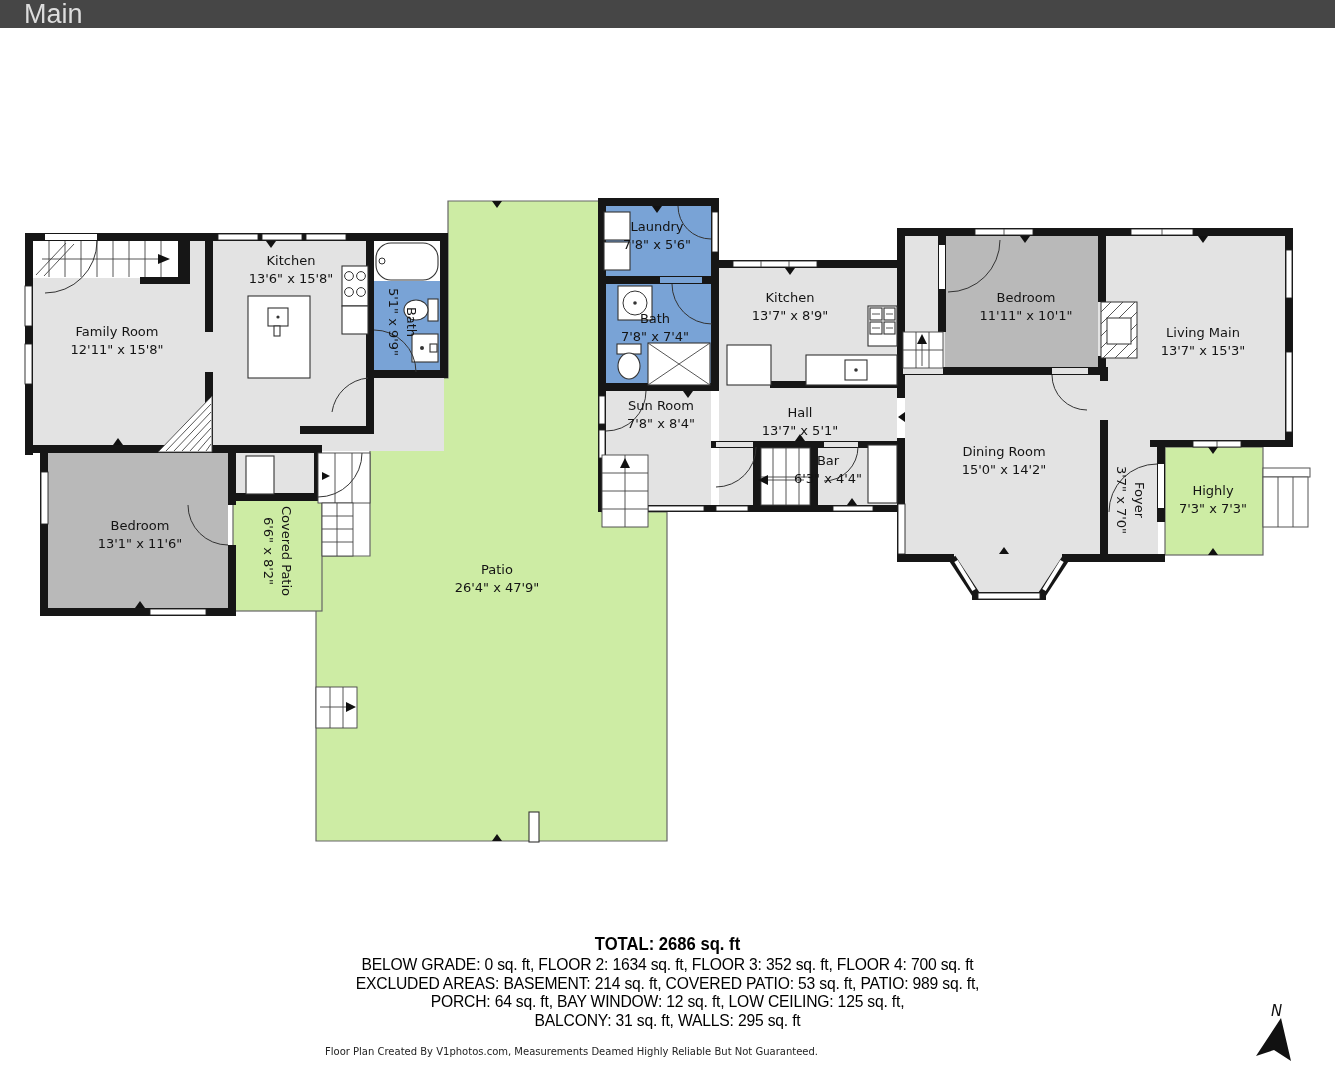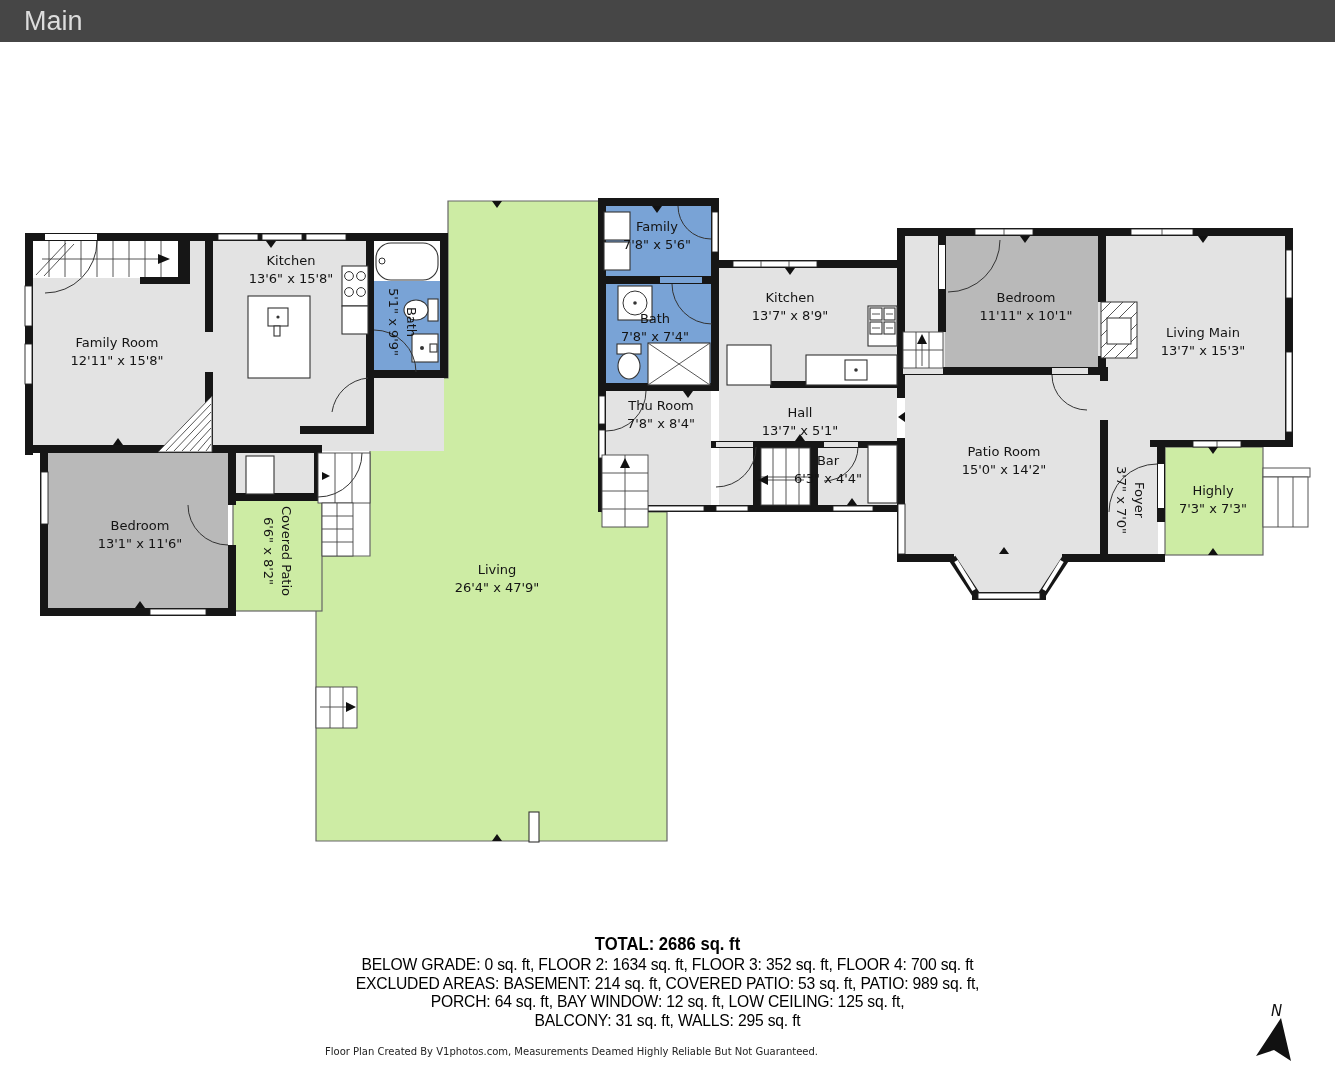--- a/index.html
+++ b/index.html
@@ -1,18 +1,18 @@
 <!DOCTYPE html>
 <html><head>
 <meta charset="utf-8">
 <style>
   html,body{margin:0;padding:0;background:#ffffff;}
   .stage{position:relative;width:1335px;height:1080px;background:#fff;overflow:hidden;
          font-family:"DejaVu Sans",sans-serif;}
-  .topbar{position:absolute;left:0;top:0;width:1335px;height:42px;background:#464646;}
+  .topbar{position:absolute;left:0;top:0;width:1335px;height:28px;background:#464646;}
   .topbar .title{position:absolute;left:24px;top:50%;transform:translateY(-50%);
          font-family:"Liberation Sans",sans-serif;font-size:27px;color:#dcdcdc;font-weight:400;}
   svg.plan{position:absolute;left:0;top:0;}
   .w{fill:#161616;}
   .win{fill:#ffffff;stroke:#222;stroke-width:0.9;}
   .fix{fill:#ffffff;stroke:#333;stroke-width:1.1;}
   .grid{stroke:#444;stroke-width:0.9;}
   .arc{fill:none;stroke:#333;stroke-width:1;}
   .tick{fill:#111;}
   .rlabel{position:absolute;text-align:center;font-size:13px;line-height:1.38;color:#141414;
@@ -367,78 +367,78 @@
       <polygon class="tick" points="1208,447 1213,454 1218,447"></polygon>
       <polygon class="tick" points="1208,555 1213,548 1218,555"></polygon>
       <polygon class="tick" points="905,412 898,417 905,422"></polygon>
     </g>
 
     <g>
       <polygon points="1281,1018 1291,1061 1274,1050 1256,1056" fill="#111"></polygon>
     </g>
   </svg>
 
-  <div class="rlabel" style="left:117px;top:352px">
+  <div class="rlabel" style="left:117px;top:341px">
     <span>Family Room</span>
     <span>12'11" x 15'8"</span>
   </div>
   <div class="rlabel" style="left:291px;top:270px">
     <span>Kitchen</span>
     <span>13'6" x 15'8"</span>
   </div>
   <div class="rlabel vert" style="left:402px;top:322px">
     <span>Bath</span>
     <span>5'1" x 9'9"</span>
   </div>
   <div class="rlabel" style="left:140px;top:535px">
     <span>Bedroom</span>
     <span>13'1" x 11'6"</span>
   </div>
   <div class="rlabel vert" style="left:277px;top:551px">
     <span>Covered Patio</span>
     <span>6'6" x 8'2"</span>
   </div>
   <div class="rlabel" style="left:497px;top:579px">
-    <span>Living</span>
+    <span>Patio</span>
     <span>26'4" x 47'9"</span>
   </div>
   <div class="rlabel" style="left:657px;top:236px">
-    <span>Family</span>
+    <span>Laundry</span>
     <span>7'8" x 5'6"</span>
   </div>
   <div class="rlabel" style="left:655px;top:328px">
     <span>Bath</span>
     <span>7'8" x 7'4"</span>
   </div>
   <div class="rlabel" style="left:790px;top:307px">
     <span>Kitchen</span>
     <span>13'7" x 8'9"</span>
   </div>
   <div class="rlabel" style="left:661px;top:415px">
-    <span>Thu Room</span>
+    <span>Sun Room</span>
     <span>7'8" x 8'4"</span>
   </div>
   <div class="rlabel" style="left:800px;top:422px">
     <span>Hall</span>
     <span>13'7" x 5'1"</span>
   </div>
   <div class="rlabel" style="left:828px;top:470px">
     <span>Bar</span>
     <span>6'3" x 4'4"</span>
   </div>
   <div class="rlabel" style="left:1026px;top:307px">
     <span>Bedroom</span>
     <span>11'11" x 10'1"</span>
   </div>
   <div class="rlabel" style="left:1203px;top:342px">
     <span>Living Main</span>
     <span>13'7" x 15'3"</span>
   </div>
   <div class="rlabel" style="left:1004px;top:461px">
-    <span>Patio Room</span>
+    <span>Dining Room</span>
     <span>15'0" x 14'2"</span>
   </div>
   <div class="rlabel vert" style="left:1130px;top:500px">
     <span>Foyer</span>
     <span>3'7" x 7'0"</span>
   </div>
   <div class="rlabel" style="left:1213px;top:500px">
     <span>Highly</span>
     <span>7'3" x 7'3"</span>
   </div>

